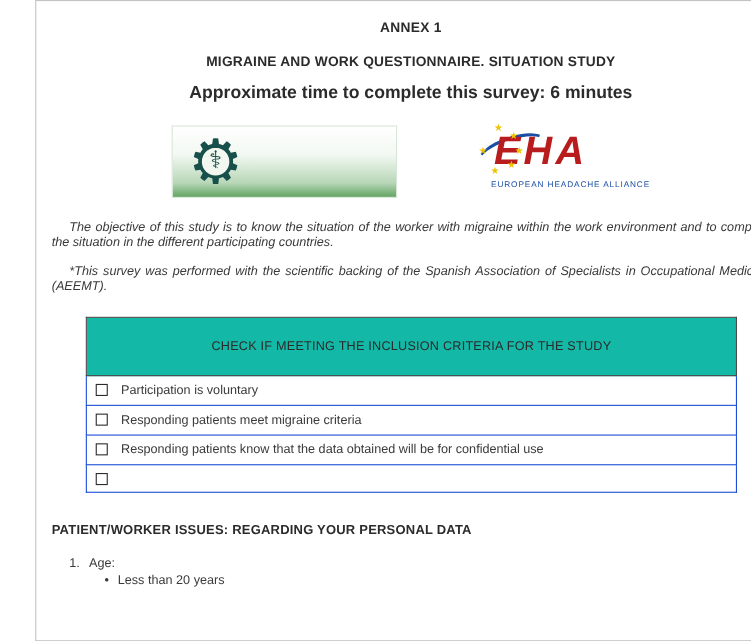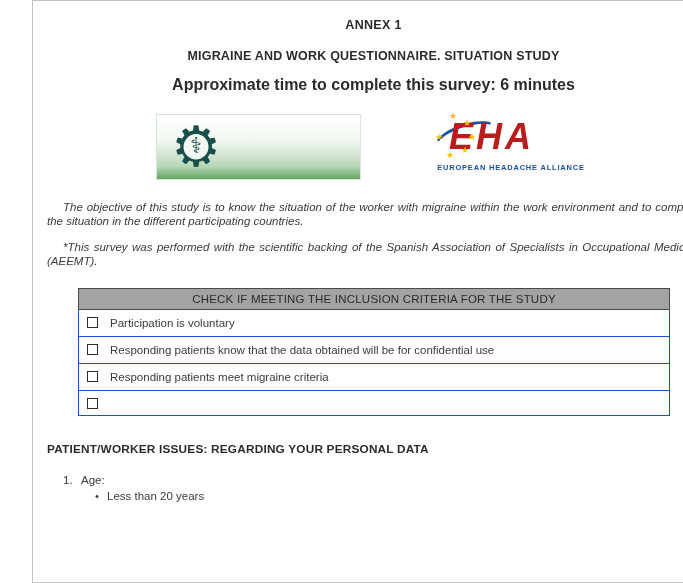--- a/index.html
+++ b/index.html
@@ -77,43 +77,43 @@
   .eha-stars { position: absolute; left: 0; top: 0; width: 48px; height: 48px; }
   .eha-stars .star { position: absolute; font-size: 9px; color: #f2c200; line-height: 1; }
   .eha-stars .star:nth-child(1) { left: 18px; top: -2px; }
   .eha-stars .star:nth-child(2) { left: 32px; top: 5px; }
   .eha-stars .star:nth-child(3) { left: 37px; top: 19px; }
   .eha-stars .star:nth-child(4) { left: 30px; top: 32px; }
   .eha-stars .star:nth-child(5) { left: 15px; top: 37px; }
   .eha-stars .star:nth-child(6) { left: 4px; top: 19px; }
   .eha-caption {
     position: absolute; left: 0; right: 0; bottom: 8px;
-    text-align: center;
-    font-size: 7.5px; font-weight: bold; color: #1b4fa5;
+    text-align: right;
+    font-size: 7.5px; font-weight: normal; color: #1b4fa5;
     letter-spacing: 0.8px;
   }
 
   
   .body-text { margin: 17px 14px 0 14px; font-size: 11.5px; line-height: 13.6px; }
   .body-text p { text-align: justify; text-indent: 16px; font-style: italic; }
   .footnote { margin-top: 13px; }
 
   
   .criteria-table {
     margin: 20px 0 0 45px;
     width: 592px;
     border-collapse: collapse;
     font-size: 11.5px;
   }
   .criteria-table th {
     border: 1px solid #4a4a4a;
-    background: #a3a3a3;
+    background: #14b8a6;
     font-weight: normal;
     text-align: center;
-    padding: 4px 2px;
+    padding: 20px 2px;
     letter-spacing: 0.2px;
     color: #2b2b2b;
   }
   .criteria-table td {
     border: 1px solid #1d4ed8;
     padding: 6px 10px 6px 8px;
   }
   .criteria-cell { display: flex; align-items: flex-start; }
   .checkbox {
     flex: 0 0 auto;
@@ -188,29 +188,29 @@
           <div class="criteria-cell">
             <span class="checkbox"></span>
             <span class="criteria-text">Participation is voluntary</span>
           </div>
         </td>
       </tr>
       <tr>
         <td>
           <div class="criteria-cell">
             <span class="checkbox"></span>
+            <span class="criteria-text">Responding patients meet migraine criteria</span>
+          </div>
+        </td>
+      </tr>
+      <tr>
+        <td>
+          <div class="criteria-cell">
+            <span class="checkbox"></span>
             <span class="criteria-text">Responding patients know that the data obtained will be for confidential use</span>
-          </div>
-        </td>
-      </tr>
-      <tr>
-        <td>
-          <div class="criteria-cell">
-            <span class="checkbox"></span>
-            <span class="criteria-text">Responding patients meet migraine criteria</span>
           </div>
         </td>
       </tr>
       <tr>
         <td>
           <div class="criteria-cell">
             <span class="checkbox"></span>
           </div>
         </td>
       </tr>

